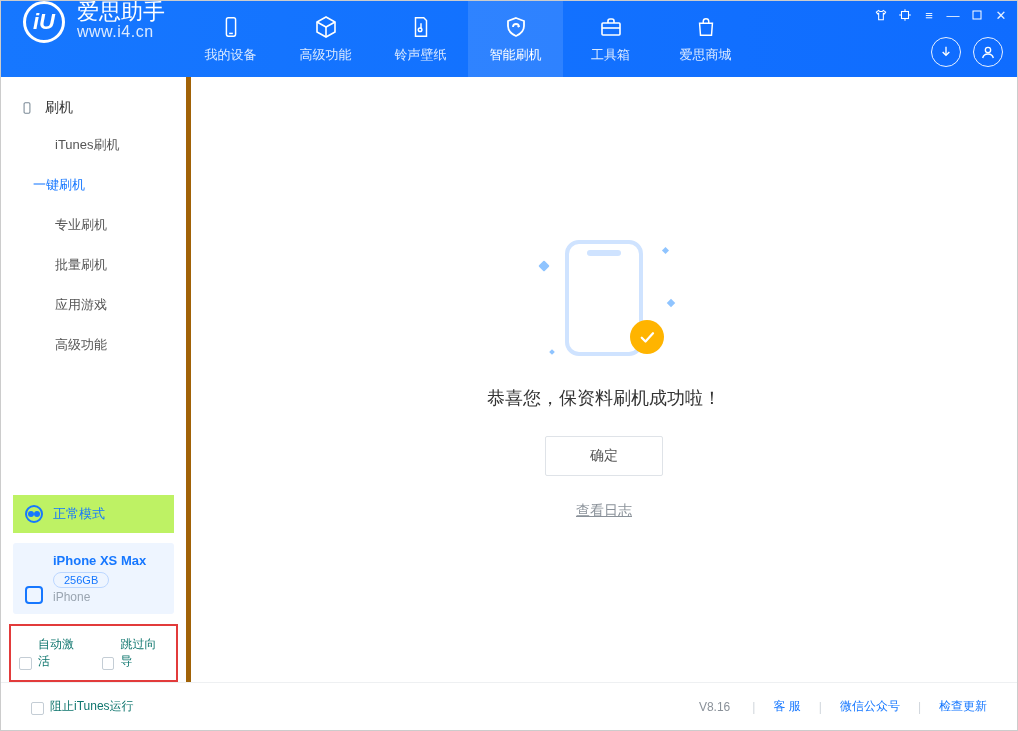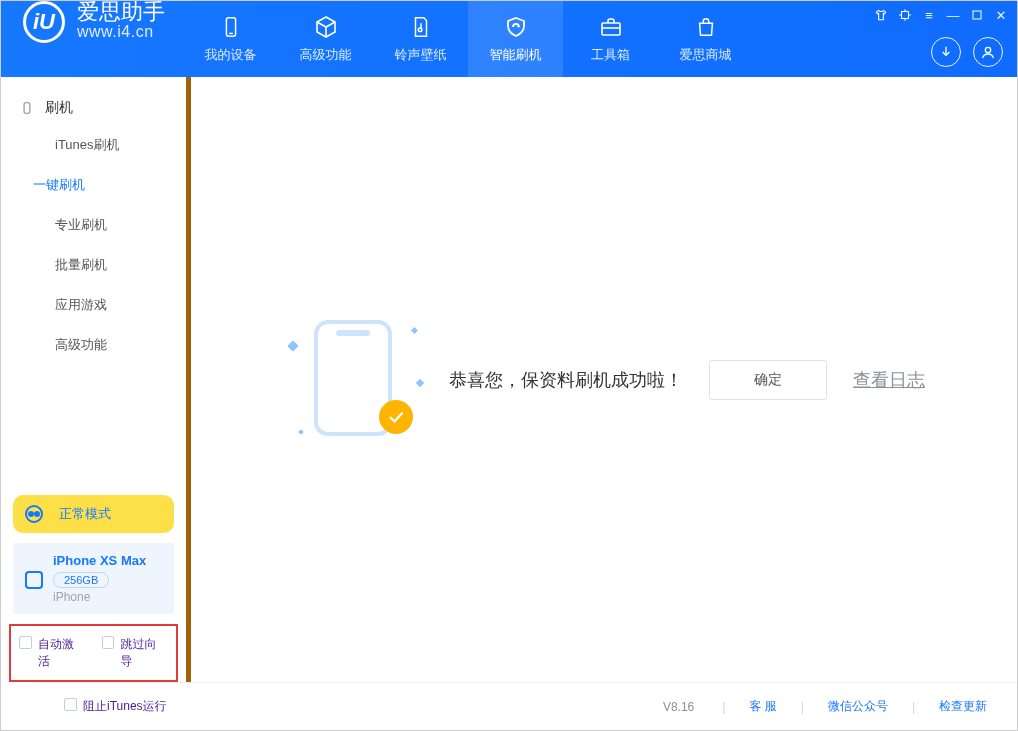--- a/index.html
+++ b/index.html
@@ -27,53 +27,53 @@
 
 
 .sidebar { width:190px; border-right:5px solid #a16207; display:flex; flex-direction:column; font-size:13px; color:#333; }
 .side-scroll { flex:1; overflow:hidden; padding-top:10px; }
 .side-group-h { display:flex; align-items:center; gap:10px; padding:12px 18px 8px 18px; color:#333; font-size:14px; }
 .side-item { padding:11px 18px 11px 54px; cursor:pointer; color:#555; }
 .side-item.active { color:#1677ff;padding-left:32px; }
 .side-group-h .gi { width:16px; height:16px; display:flex; align-items:center; justify-content:center; color:#999; }
 
 .device-box { margin:0 12px 8px 12px; }
-.mode-row { background:#fde047; border-radius:10px; padding:10px 12px; display:flex; align-items:center; gap:16px; color:#1677ff; font-size:13px; margin-bottom:10px; }
+.mode-row { background:#bef264; border-radius:0; padding:10px 12px; display:flex; align-items:center; gap:10px; color:#1677ff; font-size:13px; margin-bottom:10px; }
 .mode-row .dot { width:18px; height:18px; border-radius:50%; border:2px solid #1677ff; display:flex; align-items:center; justify-content:center; }
 .mode-row .dot::after { content:""; width:6px; height:6px; border-radius:50%; background:#1677ff; position:relative; left:3px; box-shadow:-6px 0 0 #1677ff; }
-.dev-row { background:#eef5ff; border-radius:3px; padding:10px 12px; display:flex; align-items:center; gap:10px; }
+.dev-row { background:#eef5ff; border-radius:3px; padding:10px 12px; display:flex; align-items:flex-end; gap:10px; }
 .dev-row .phic { width:18px; height:18px; border:2px solid #1677ff; border-radius:4px; margin-top:2px; }
 .dev-name { color:#1677ff; font-weight:600; font-size:13px; }
 .dev-cap { display:inline-block; border:1px solid #bcd7ff; border-radius:10px; padding:1px 10px; font-size:11px; color:#1677ff; margin-top:4px; }
 .dev-sub { font-size:12px; color:#9aa5b1; margin-top:2px; }
 
 .redbox { border:2px solid #e23b3b; margin:2px 8px 0 8px; padding:10px 8px; display:flex; gap:16px; align-items:center; }
-.cbx { display:flex; align-items:flex-start; gap:6px; font-size:12px; color:#4c1d95; cursor:pointer; }
+.cbx { display:flex; align-items:flex-end; gap:6px; font-size:12px; color:#0f766e; cursor:pointer; }
 .cbx .sq { width:13px; height:13px; border:1px solid #c4cdd5; border-radius:2px; }
 
 
-.main { flex:1; display:flex; align-items:center; justify-content:center; gap:26px; }
+.main { flex:1; display:flex; flex-direction:column; align-items:center; justify-content:center; gap:26px; }
 .illus { position:relative; width:140px; height:120px; }
 .ph { width:78px; height:116px; border:4px solid #cfe3ff; border-radius:14px; background:#fff; margin:0 auto; position:relative; }
 .ph::before { content:""; position:absolute; top:6px; left:50%; transform:translateX(-50%); width:34px; height:6px; background:#cfe3ff; border-radius:3px; }
 .chk { position:absolute; right:10px; bottom:6px; width:34px; height:34px; background:#ffb400; border-radius:50%; display:flex; align-items:center; justify-content:center; }
 .chk svg { width:18px; height:18px; }
 .sp { position:absolute; background:#8fc4ff; transform:rotate(45deg); }
 .s1{width:8px;height:8px;left:6px;top:22px;border-radius:1px;}
 .s2{width:5px;height:5px;right:6px;top:8px;}
 .s3{width:6px;height:6px;right:0;bottom:54px;}
 .s4{width:4px;height:4px;left:16px;bottom:6px;}
 .msg { font-size:18px; color:#333; }
 .ok-btn { border:1px solid #dfe3e8; background:#fff; padding:10px 44px; font-size:14px; color:#555; cursor:pointer; border-radius:2px; }
-.loglink { color:#8a9199; font-size:18px; text-decoration:underline; cursor:pointer; }
-
-
-.status { height:48px; border-top:1px solid #eef0f2; display:flex; align-items:center; padding:0 30px; font-size:12px; color:#8a9199;margin-left:33px; }
+.loglink { color:#8a9199; font-size:14px; text-decoration:underline; cursor:pointer; }
+
+
+.status { height:48px; border-top:1px solid #eef0f2; display:flex; align-items:center; padding:0 30px; font-size:12px; color:#8a9199; }
 .status .left { display:flex; align-items:center; gap:6px; flex:1; }
-.status .right { display:flex; align-items:center; gap:24px; color:#1677ff; }
+.status .right { display:flex; align-items:center; gap:18px; color:#1677ff; }
 .status .right .ver { color:#8a9199; margin-right:4px; }
 .status .sep { color:#d0d6dc; }
 .status .lk { cursor:pointer; }
 </style>
 </head>
 <body>
 
 <div class="topbar">
   <div class="brand">
     <div class="brand-logo">iU</div>

